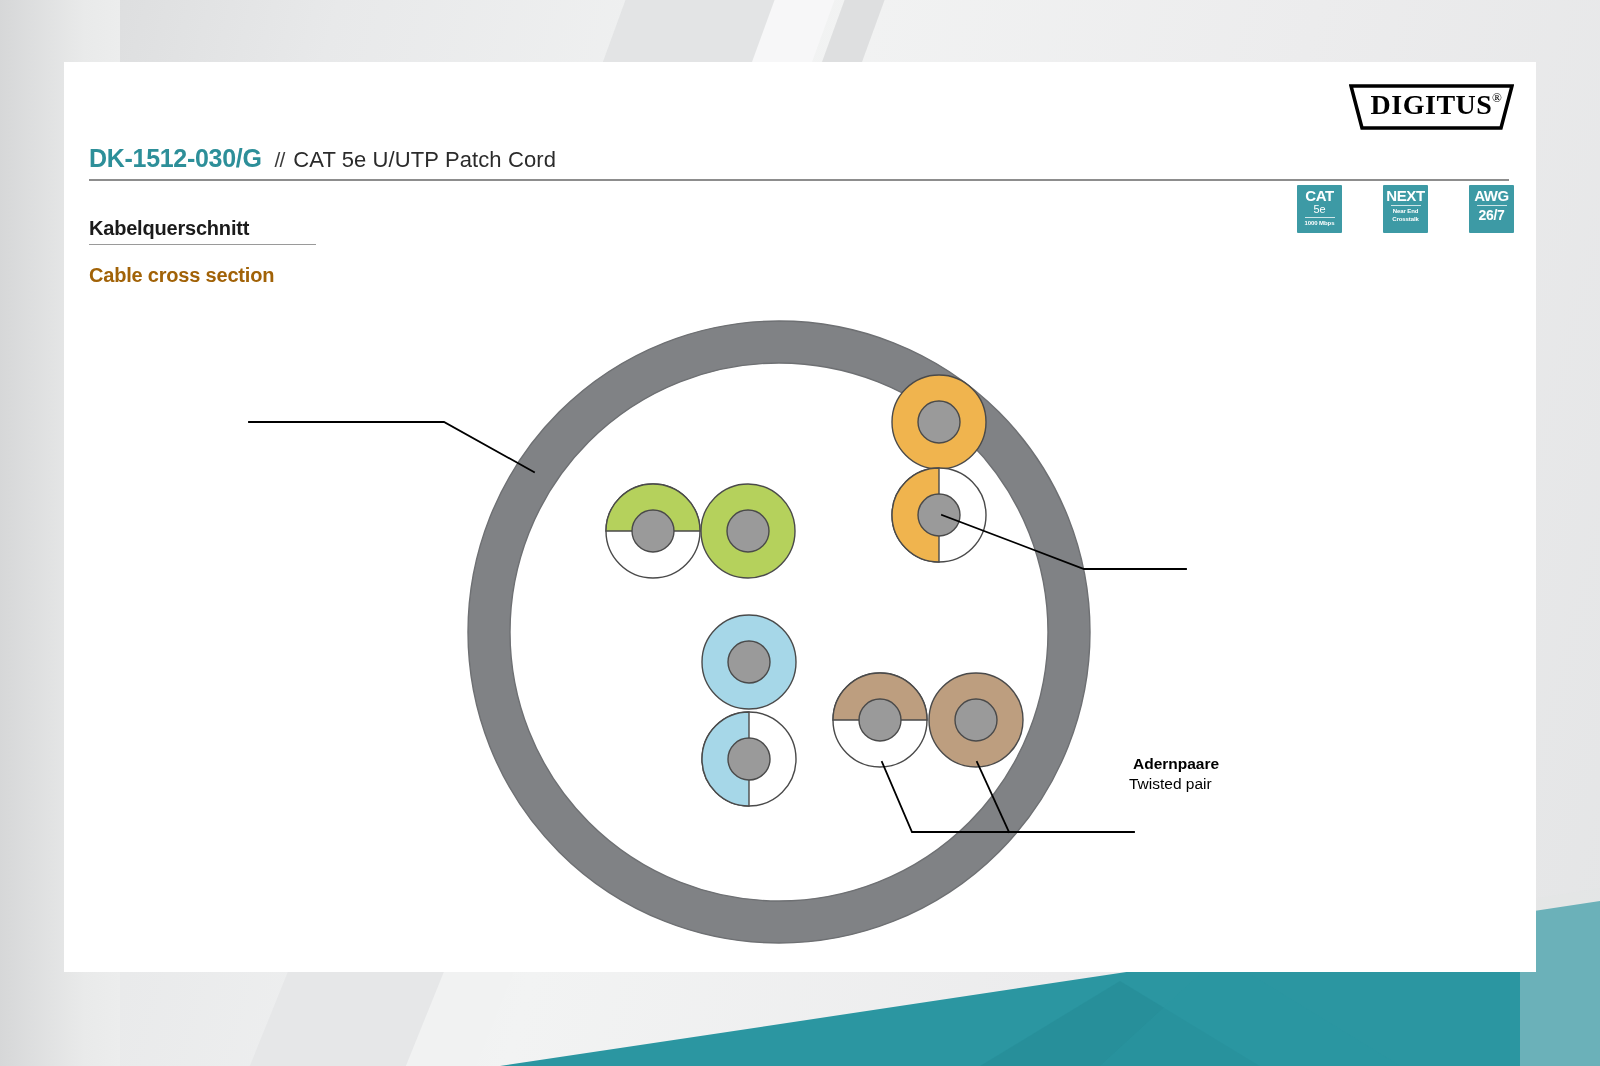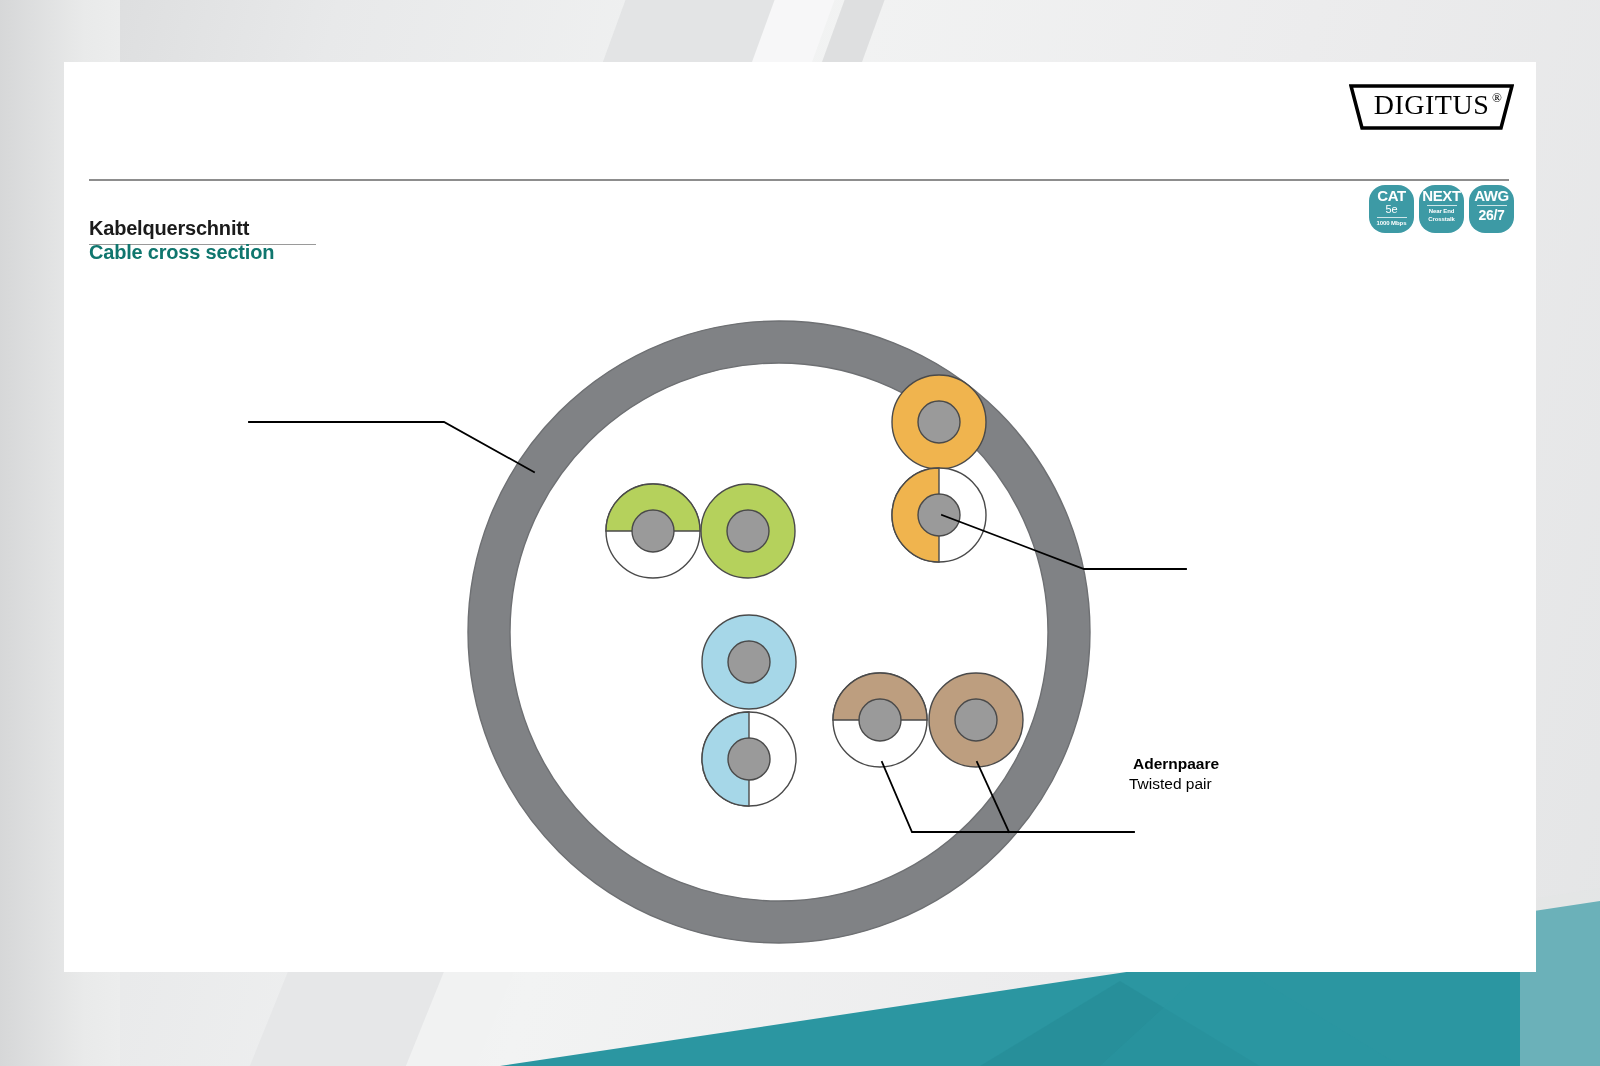--- a/index.html
+++ b/index.html
@@ -93,21 +93,21 @@
     height: 46px;
   }
   #logo-text {
     position: absolute;
     left: 0; top: 0;
     width: 165px; height: 46px;
     display: flex;
     align-items: center;
     justify-content: center;
     font-family: "Liberation Serif", serif;
-    font-weight: normal;
+    font-weight: bold;
     font-size: 28px;
     letter-spacing: .5px;
     color: #000;
     padding-bottom: 4px;
     box-sizing: border-box;
   }
   #logo-reg {
     position: absolute;
     right: 12px;
     top: 6px;
@@ -153,30 +153,31 @@
   #badges {
     position: absolute;
     right: 22px;
     top: 123px;
     display: flex;
     gap: 5px;
   }
   .badge {
     width: 45px;
     height: 48px;
-    border-radius: 16px;
+    border-radius: 1px;
     background: #3d9aa5;
     color: #ffffff;
     display: flex;
     flex-direction: column;
     align-items: center;
     justify-content: flex-start;
     padding-top: 3px;
     box-sizing: border-box;
     overflow: hidden;
+    margin-left: 36px;
   }
   .badge-main {
     font-size: 15px;
     font-weight: bold;
     line-height: 15px;
     letter-spacing: -.4px;
   }
   .badge-sub {
     font-size: 11px;
     font-weight: normal;
@@ -218,24 +219,24 @@
     position: absolute;
     left: 25px;
     top: 182px;
     width: 227px;
     height: 1px;
     background: #9a9a9a;
   }
   #sec-en {
     position: absolute;
     left: 25px;
-    top: 179px;
+    top: 202px;
     font-size: 20px;
     font-weight: bold;
-    color: #0f766e;
+    color: #a16207;
     letter-spacing: -.2px;
   }
 
   
   #diagram {
     position: absolute;
     left: 0;
     top: 200px;
     width: 1472px;
     height: 700px;
@@ -287,20 +288,23 @@
   <div id="sheet">
 
     <div id="logo-box">
       <svg width="165" height="46" viewBox="0 0 165 46">
         <polygon points="2,2 163,2 152,44 13,44" fill="#ffffff" stroke="#000000" stroke-width="3.5"></polygon>
       </svg>
       <div id="logo-text">DIGITUS</div>
       <div id="logo-reg">®</div>
     </div>
 
+    <div id="title-row">
+      <span id="art-no">DK-1512-030/G</span><span id="slashes">//</span><span id="prod-name">CAT 5e U/UTP Patch Cord</span>
+    </div>
     <div id="title-rule"></div>
 
     <div id="badges">
 
       <div class="badge">
         <div class="badge-main">CAT</div>
         <div class="badge-sub">5e</div>
         <div class="badge-rule"></div>
         <div class="badge-fine">1000 Mbps</div>
       </div>

